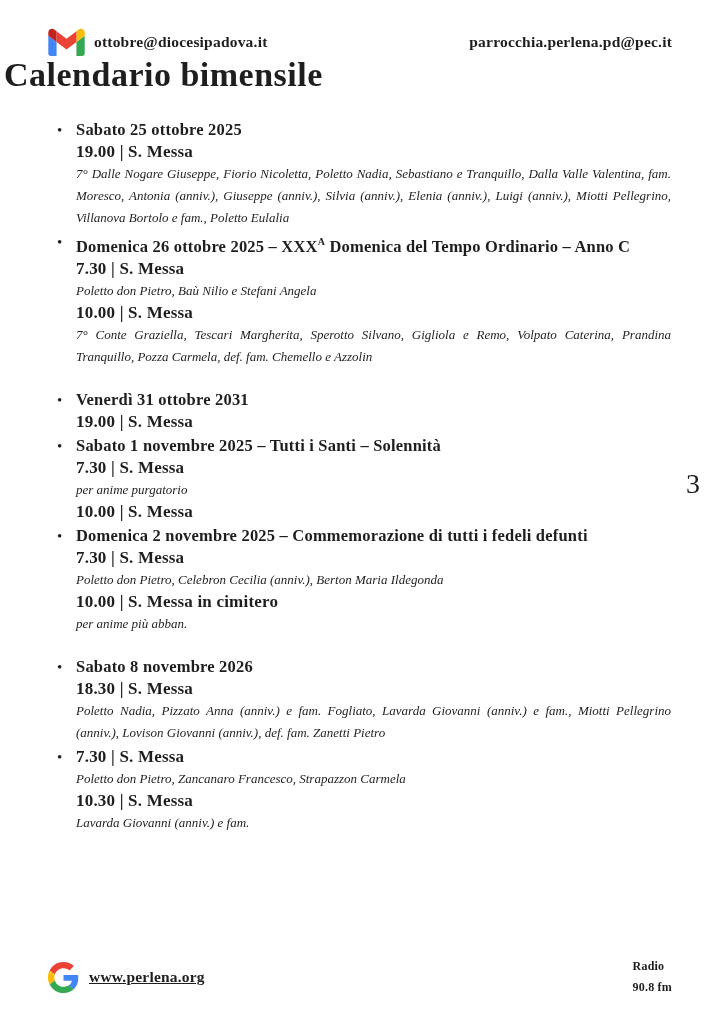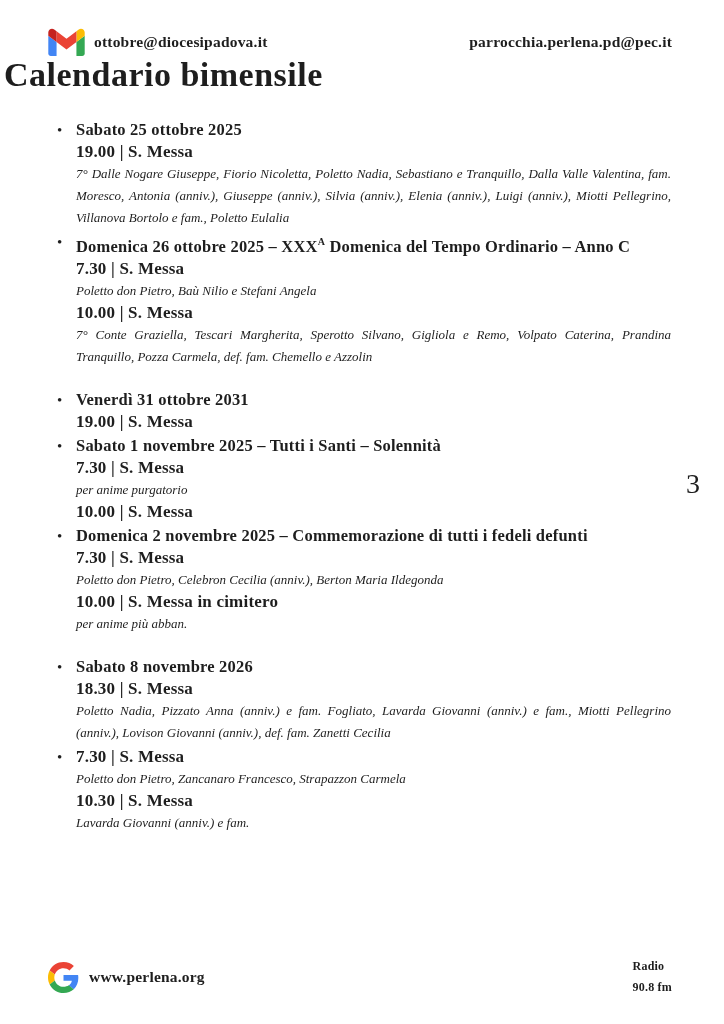--- a/index.html
+++ b/index.html
@@ -67,21 +67,21 @@
     position: absolute;
     top: 956px;
     left: 48px;
     width: 624px;
     display: flex;
     justify-content: space-between;
     align-items: center;
   }
   .footer-left { display: flex; align-items: center; gap: 10px; }
   .google-icon-svg { width: 31px; height: 31px; display: block; }
-  .website { font-size: 15.5px; }
+  .website { font-size: 15.5px; text-decoration: underline; }
   .radio { font-size: 12px; line-height: 21px; text-align: left; }
 </style>
 </head>
 <body>
 
 <div class="page">
 
   <div class="topbar">
     <div class="topbar-left">
       <span>
@@ -140,21 +140,21 @@
       <div class="line-mass">7.30 | S. Messa</div>
       <div class="line-names">Poletto don Pietro, Celebron Cecilia (anniv.), Berton Maria Ildegonda</div>
       <div class="line-mass">10.00 | S. Messa in cimitero</div>
       <div class="line-names">per anime più abban.</div>
     </li>
 
     <li class="event">
       <span class="bullet">•</span>
       <div class="event-heading">Sabato 8 novembre 2026</div>
       <div class="line-mass">18.30 | S. Messa</div>
-      <div class="line-names">Poletto Nadia, Pizzato Anna (anniv.) e fam. Fogliato, Lavarda Giovanni (anniv.) e fam., Miotti Pellegrino (anniv.), Lovison Giovanni (anniv.), def. fam. Zanetti Cecilia</div>
+      <div class="line-names">Poletto Nadia, Pizzato Anna (anniv.) e fam. Fogliato, Lavarda Giovanni (anniv.) e fam., Miotti Pellegrino (anniv.), Lovison Giovanni (anniv.), def. fam. Zanetti Pietro</div>
     </li>
 
     <li class="event">
       <span class="bullet">•</span>
       <div class="line-mass">7.30 | S. Messa</div>
       <div class="line-names">Poletto don Pietro, Zancanaro Francesco, Strapazzon Carmela</div>
       <div class="line-mass">10.30 | S. Messa</div>
       <div class="line-names">Lavarda Giovanni (anniv.) e fam.</div>
     </li>
 

